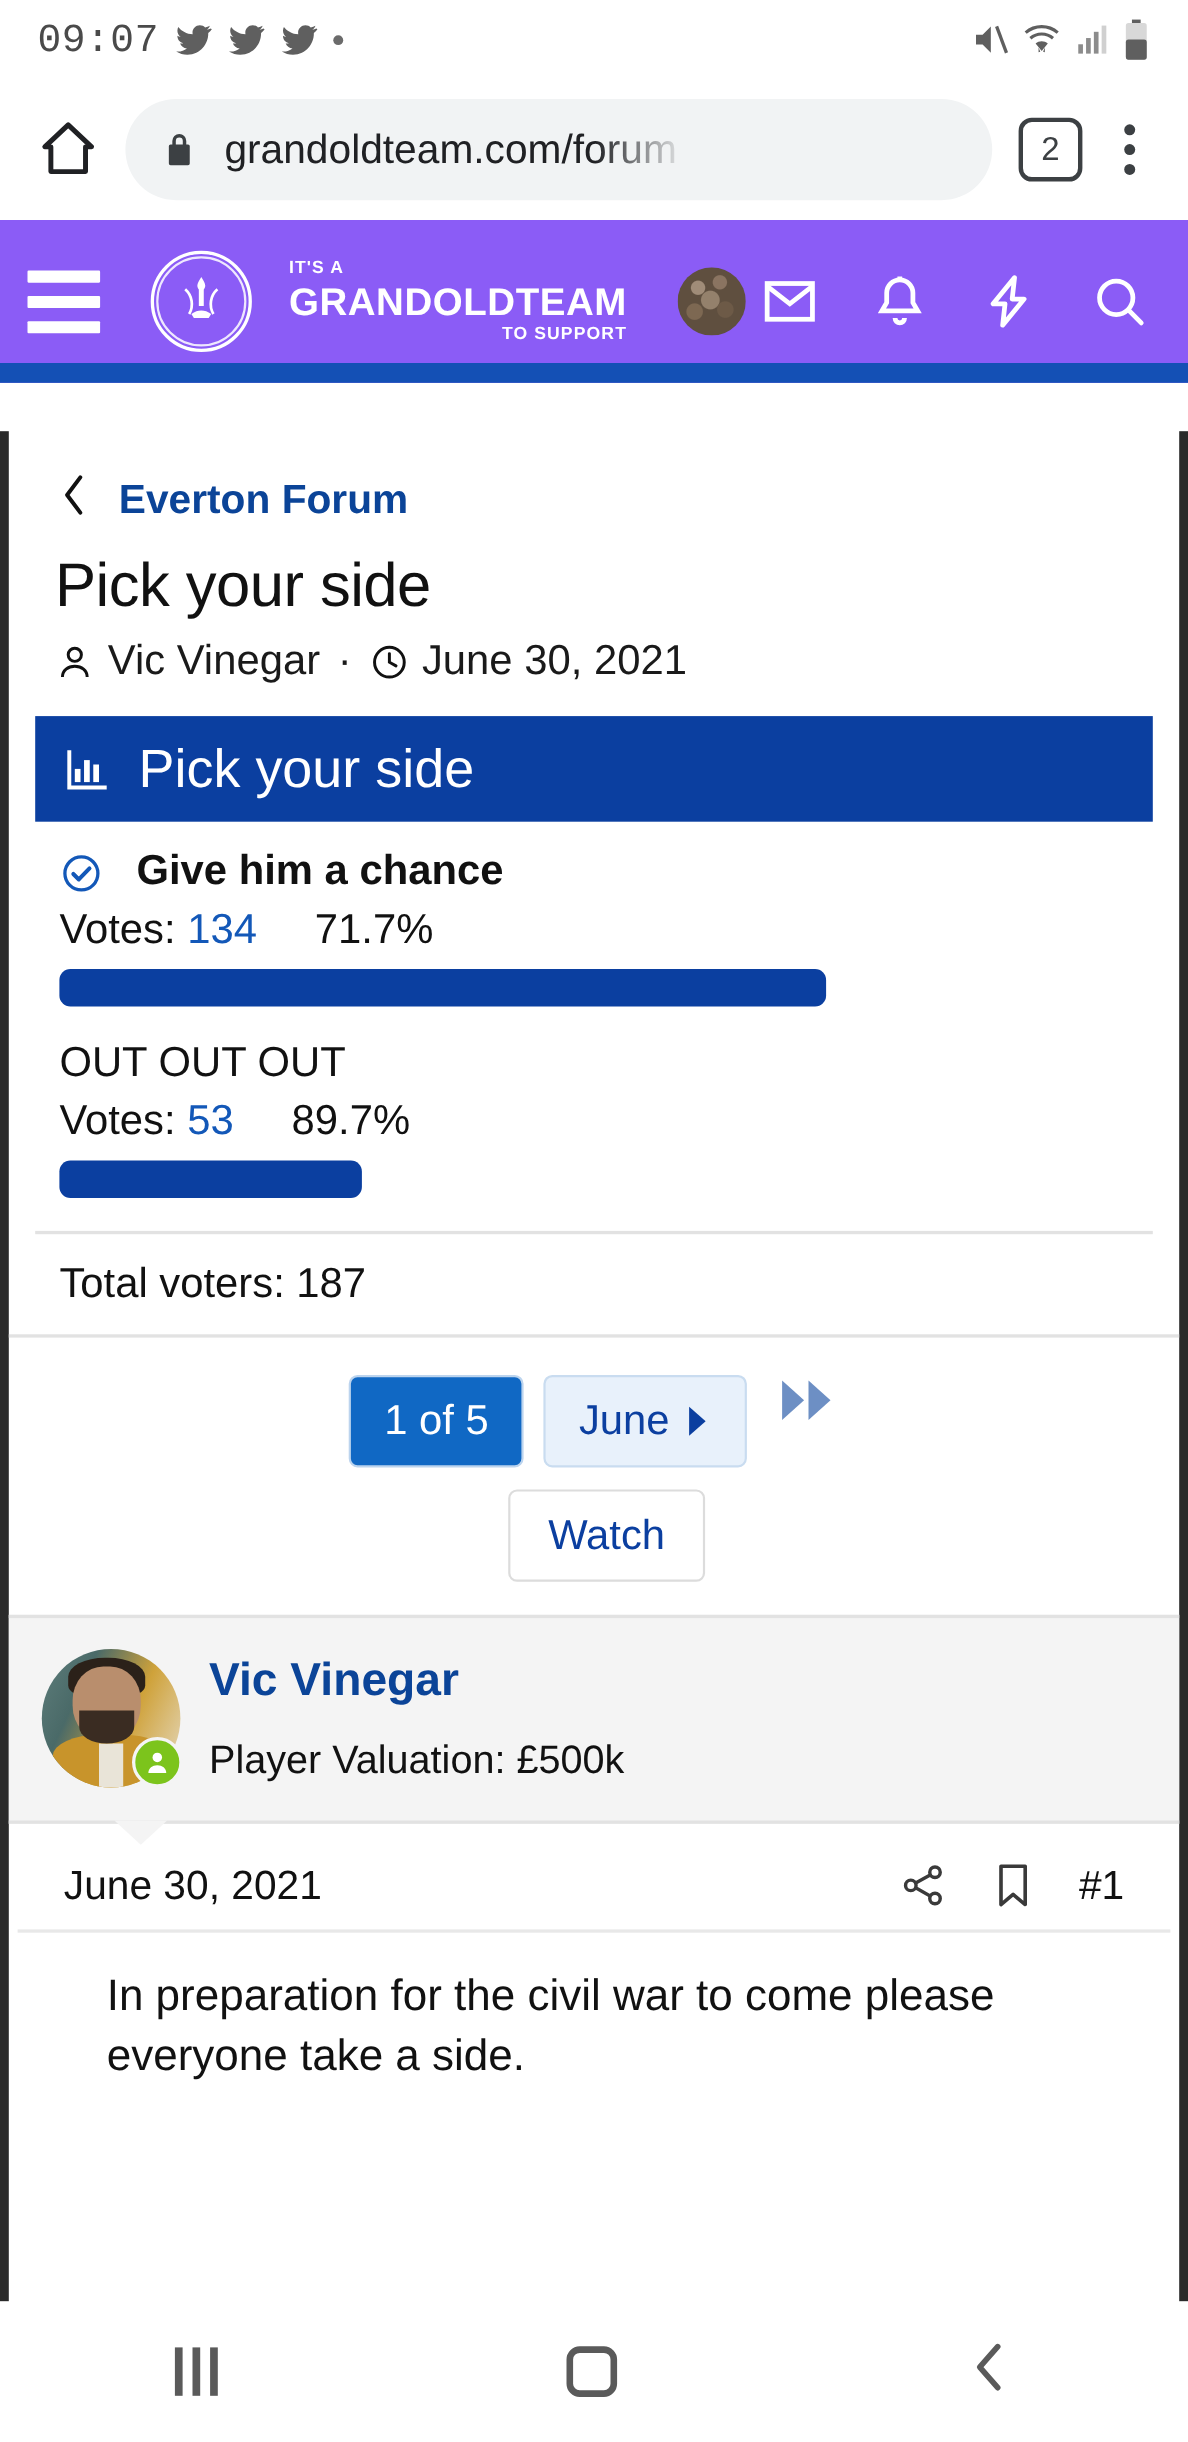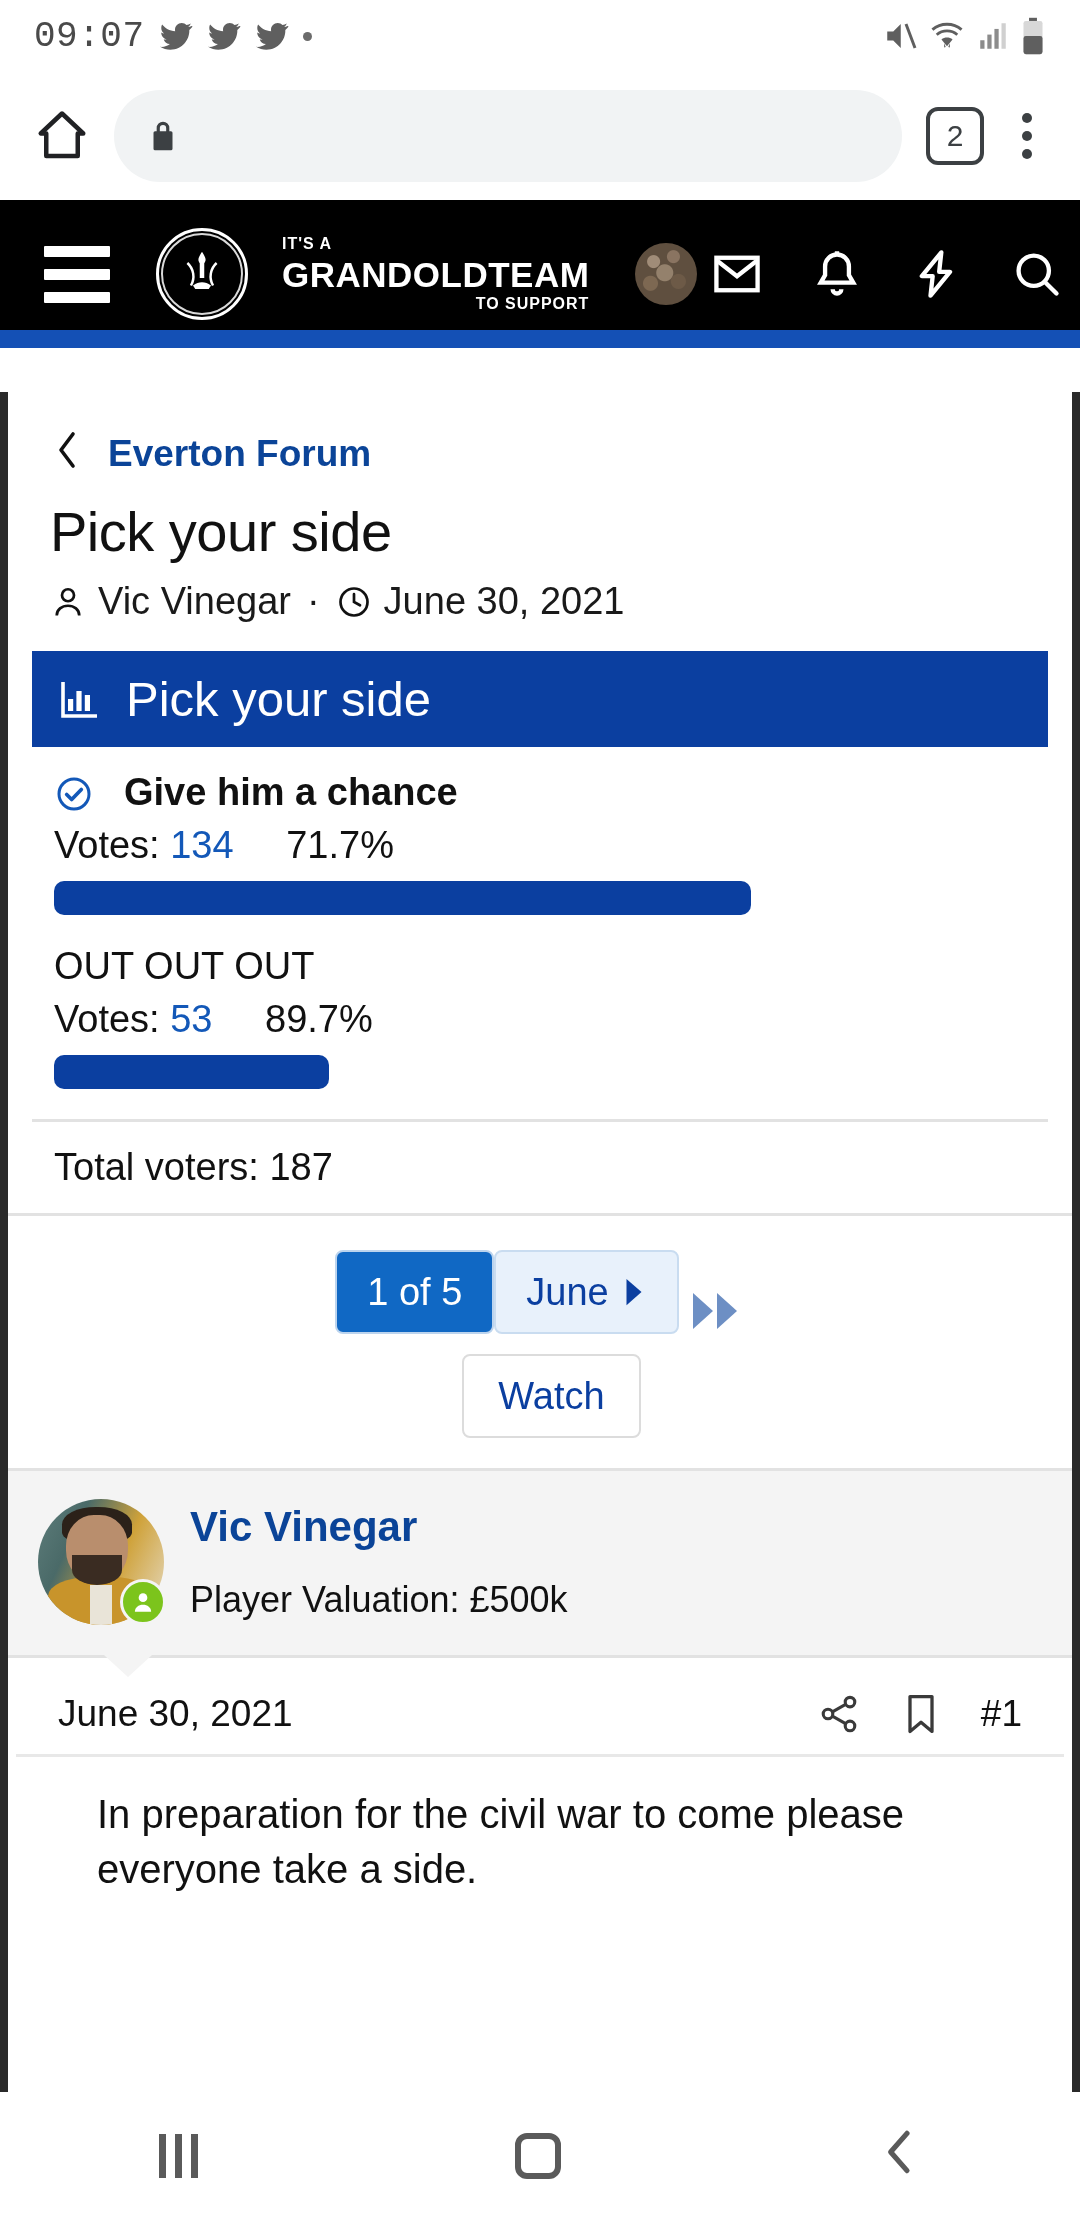--- a/index.html
+++ b/index.html
@@ -50,24 +50,25 @@
     display: flex; align-items: center; justify-content: center;
     font-size: 30px; color: #3c4043; font-weight: 500;
     margin-left: 8px; flex: none;
   }
   .kebab { width: 54px; display: flex; flex-direction: column; align-items: center; gap: 8px; flex: none; }
   .kebab i { width: 10px; height: 10px; border-radius: 50%; background: #3c4043; display: block; }
 
   
   .site-header {
     height: 148px; width: 100%;
-    background: #000000;
+    background: #8b5cf6;
     display: flex; align-items: center;
     padding: 0 34px; gap: 12px;
     position: relative;
+    justify-content: flex-end;
   }
   .site-header::after {
     content: ""; position: absolute; left: 0; right: 0; bottom: 0;
     height: 18px; background: #1450b5;
   }
   .hamburger { width: 86px; display: flex; flex-direction: column; gap: 12px; align-items: center; flex: none; }
   .hamburger i { width: 66px; height: 11px; background: #ffffff; border-radius: 1px; display: block; }
   .crest {
     width: 92px; height: 92px; border-radius: 50%;
     border: 3px solid #ffffff; flex: none;
@@ -147,21 +148,21 @@
   .bar-fill { height: 34px; background: #0b3fa0; border-radius: 10px; }
 
   .total-voters {
     border-top: 3px solid #e2e2e2;
     padding: 24px 22px;
     font-size: 38px; color: #111;
   }
 
   
   .pager-wrap { border-top: 3px solid #e2e2e2; padding: 34px 0 0; }
-  .pager-row { display: flex; align-items: flex-end; justify-content: center; }
+  .pager-row { display: flex; align-items: flex-start; justify-content: center; gap: 18px; }
   .pg-btn {
     height: 84px; padding: 0 30px; border-radius: 8px;
     display: flex; align-items: center; justify-content: center; gap: 12px;
     font-size: 38px;
   }
   .pg-current { background: #1068c4; color: #ffffff; border: 2px solid #bcd4ee; }
   .pg-next { background: #e8f1fb; color: #0b3fa0; border: 2px solid #c9dcf0; }
   .pg-jump { display: flex; align-items: center; gap: 2px; margin-left: 10px; }
   .watch-row { display: flex; justify-content: center; margin-top: 20px; padding-bottom: 30px; }
   .watch-btn {
@@ -319,20 +320,21 @@
     <svg width="60" height="60" viewBox="0 0 24 24">
         <path fill="none" stroke="#202124" stroke-width="1.8" stroke-linejoin="round" d="M12 3L3.5 11h2.2v9h12.6v-9h2.2L12 3z"></path>
       </svg>
   </div>
   <div class="omnibox">
     <span class="ic">
       <svg width="38" height="38" viewBox="0 0 24 24">
           <path fill="#3c4043" d="M17 9h-1V7a4 4 0 10-8 0v2H7a1 1 0 00-1 1v10a1 1 0 001 1h10a1 1 0 001-1V10a1 1 0 00-1-1zm-7-2a2 2 0 114 0v2h-4V7z"></path>
         </svg>
     </span>
+    <span class="omnibox-url">grandoldteam.com/forum</span>
   </div>
   <div class="tabcount">2</div>
   <div class="kebab">
       <i></i>
       <i></i>
       <i></i>
     </div>
 </div>
 
 <div class="site-header">

